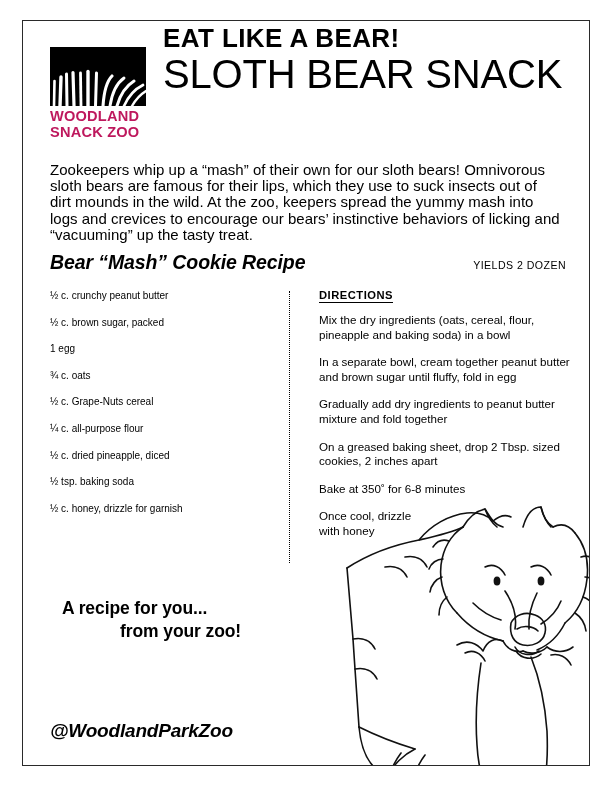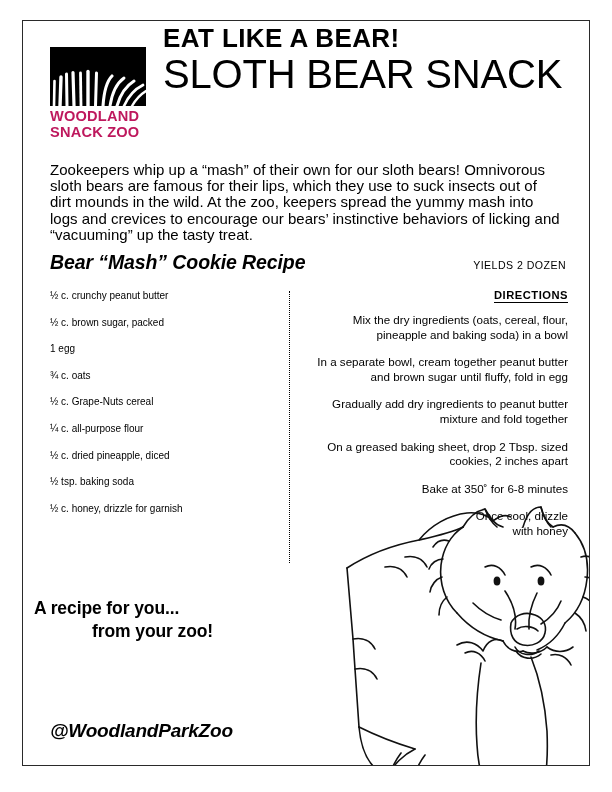--- a/index.html
+++ b/index.html
@@ -139,24 +139,23 @@
     margin: 0 0 12px 0;
   }
   .col-ingredients {
     position: absolute;
     left: 0;
     top: 0;
     width: 210px;
   }
   .col-directions {
     position: absolute;
-    left: 253px;
+    left: 269px;
     top: 0;
     width: 265px;
-    text-align: right;
   }
   .ing-list {
     list-style: none;
     margin: 0;
     padding: 0;
   }
   .ing-list li {
     font-size: 10px;
     line-height: 1.3;
     margin-bottom: 13.6px;
@@ -178,21 +177,21 @@
     left: 239px;
     top: 2px;
     width: 0;
     height: 272px;
     border-left: 1.3px dotted #000;
   }
 
   
   .tagline {
     position: absolute;
-    left: 11px;
+    left: 39px;
     top: 576px;
     font-weight: 700;
     font-size: 17.5px;
     line-height: 23px;
     letter-spacing: -0.1px;
   }
   .tagline .line2 {
     display: block;
     margin-left: 58px;
   }

